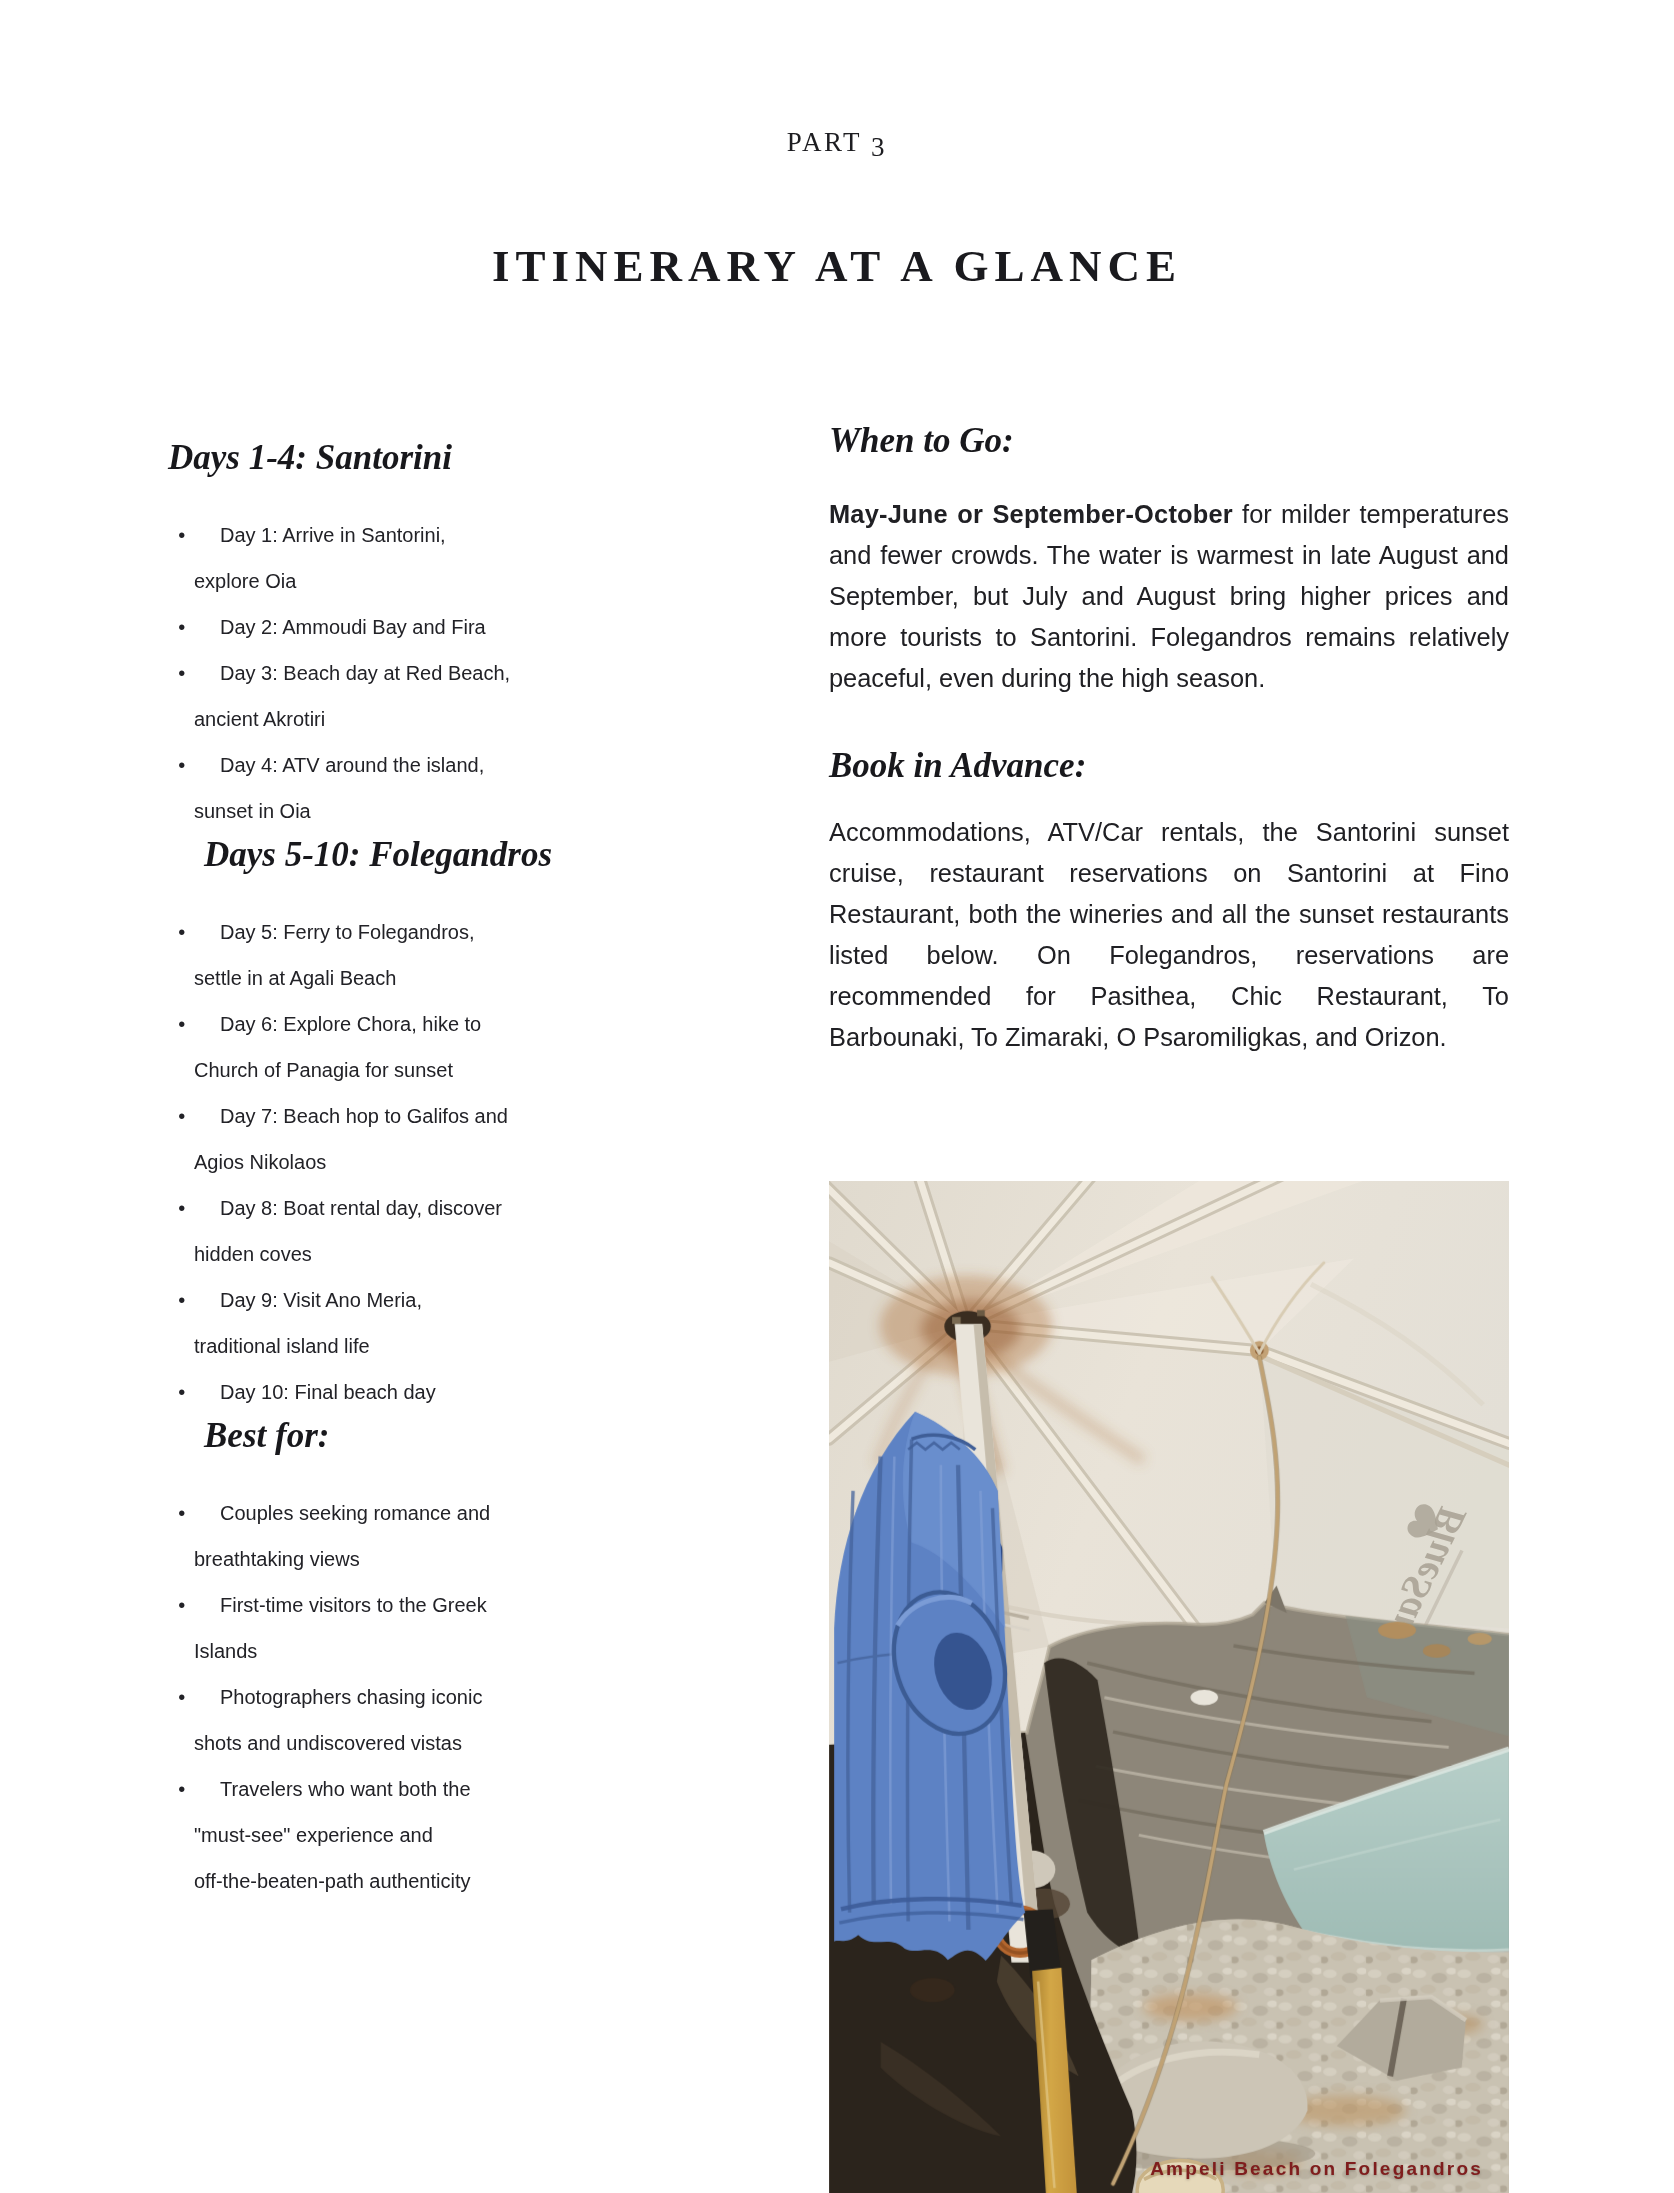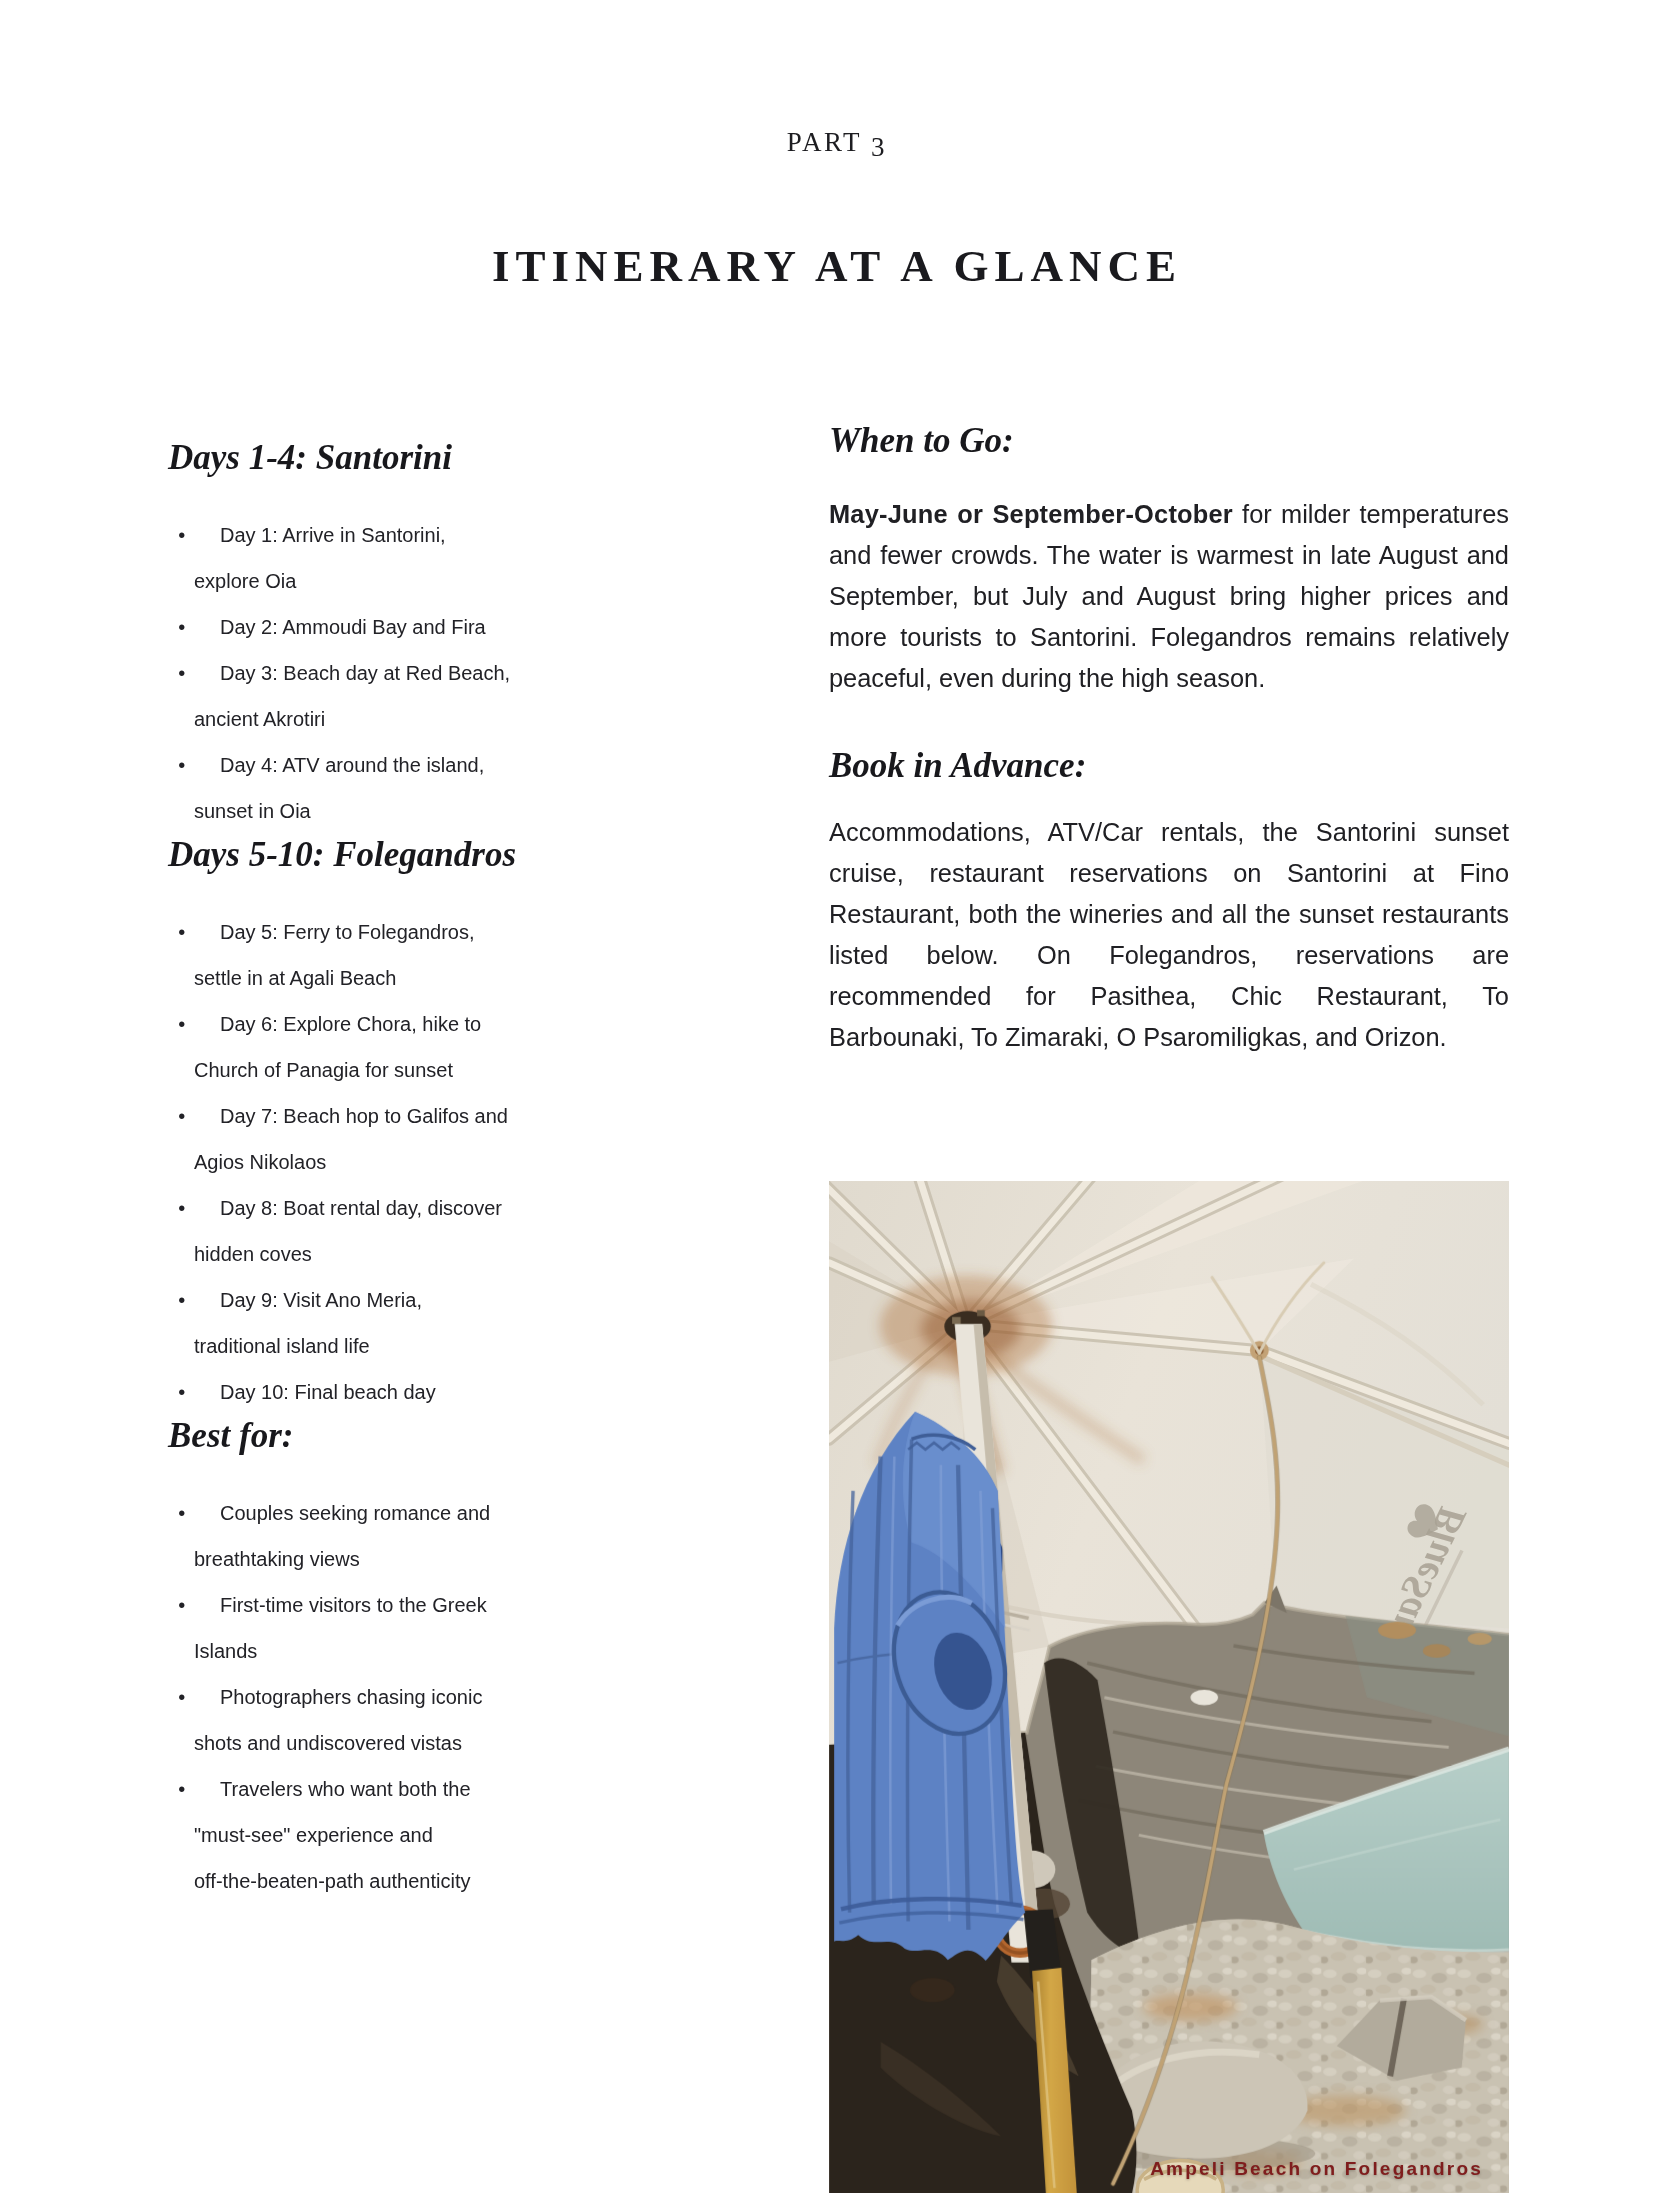--- a/index.html
+++ b/index.html
@@ -34,21 +34,21 @@
   .columns { position:absolute; top:420px; left:168px; display:flex; gap:145px; }
   .col-left  { width:516px; }
   .col-right { width:680px; position:relative; }
 
   .sec-head {
     font-family:"Liberation Serif", serif;
     font-style:italic; font-weight:700;
     font-size:35px; color:#18181c;
     line-height:41px;
   }
-  .col-left .section + .section .sec-head { margin-top:0; }
+  .col-left .section + .section .sec-head { margin-top:0;margin-left:36px; }
   .sec-gap-1 { margin-top:17px; }
   .sec-gap-2 { margin-top:83px; }
   .sec-gap-3 { margin-top:102px; }
 
   ul.bullets {
     list-style:none;
     margin:34px 0 0 0; padding:0;
     font-size:20px; line-height:46px; color:#222227;
   }
   ul.bullets li {

